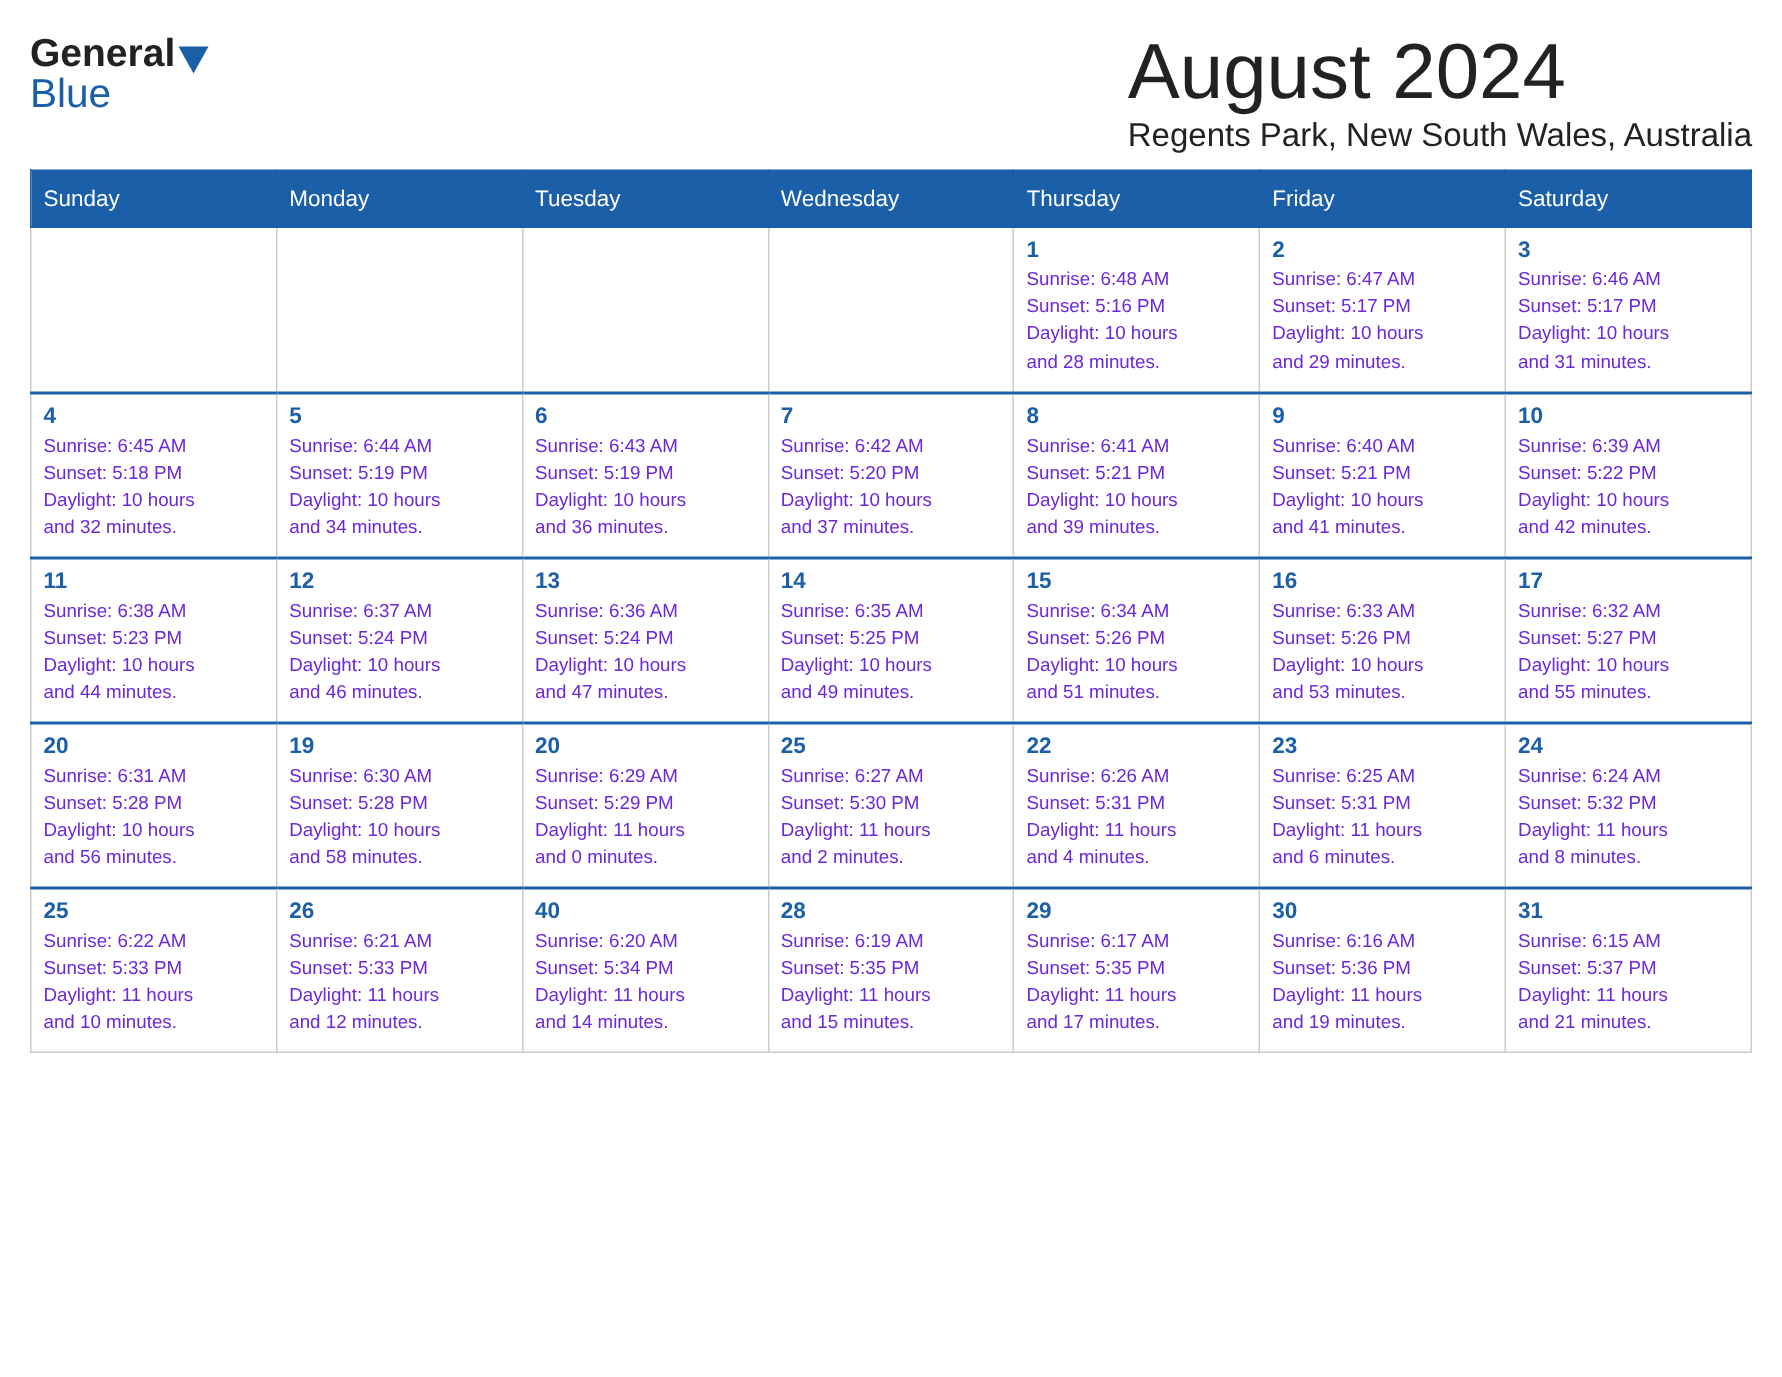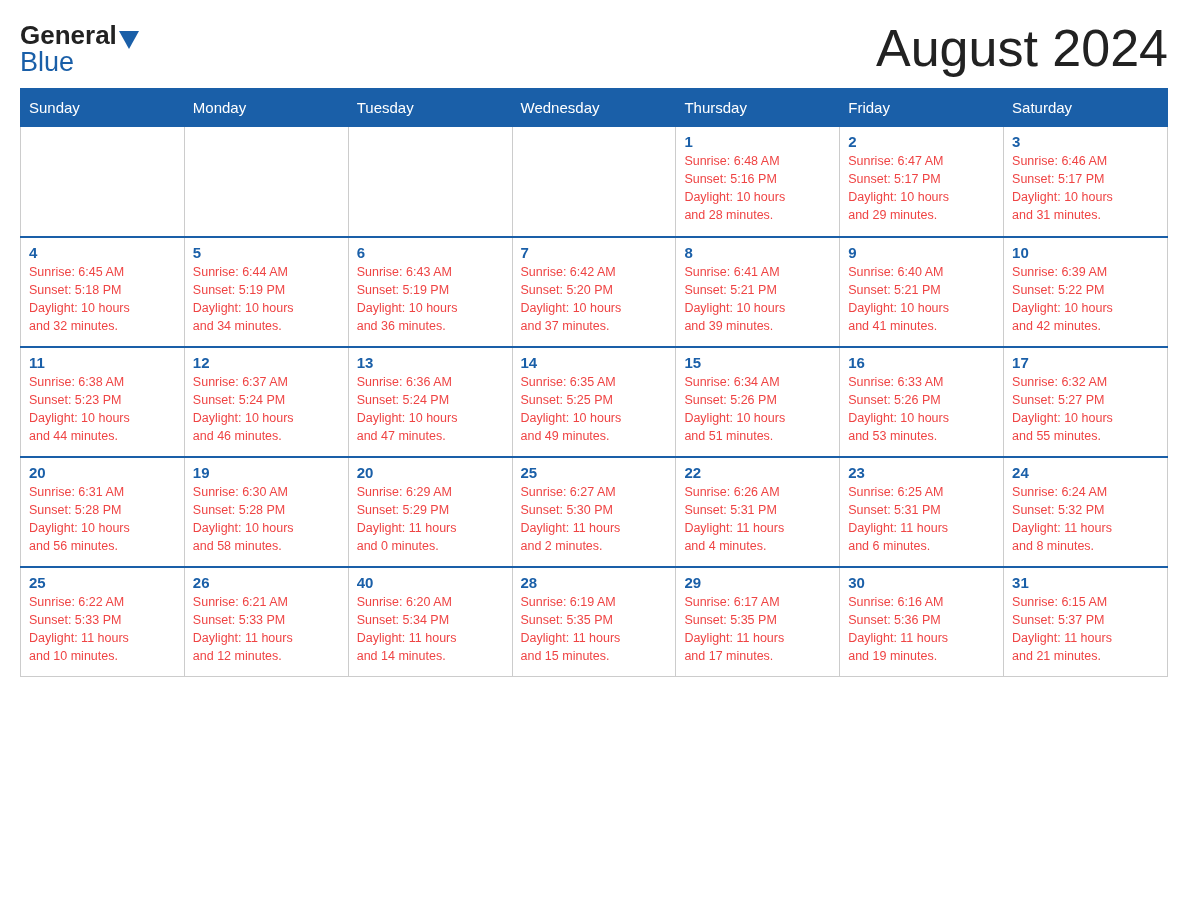--- a/index.html
+++ b/index.html
@@ -85,21 +85,21 @@
     }
     .day-number {
       font-size: 15px;
       font-weight: bold;
       color: #1a5fa8;
       display: block;
       margin-bottom: 2px;
     }
     .day-info {
       font-size: 12.5px;
-      color: #ef4444;
+      color: #6d28d9;
       line-height: 1.45;
     }
     .empty-cell {
       background: #fff;
     }
     tr td { border-top: 2px solid #1a5fa8; }
     .calendar thead th { border-top: 1px solid #1a5fa8; }
     tr:not(:first-child) td { border-top: 2px solid #1a5fa8; }
   </style>
 </head>
@@ -108,20 +108,21 @@
 <div class="header">
   <div class="logo">
     <div class="logo-text">
       <span class="general">General</span>
       <span class="arrow"></span>
     </div>
     <div class="logo-blue">Blue</div>
   </div>
   <div class="title-block">
     <div class="month-title">August 2024</div>
+    <div class="location-title">Regents Park, New South Wales, Australia</div>
   </div>
 </div>
 
 <table class="calendar">
   <thead>
     <tr>
     <th>Sunday</th>
         <th>Monday</th>
         <th>Tuesday</th>
         <th>Wednesday</th>

